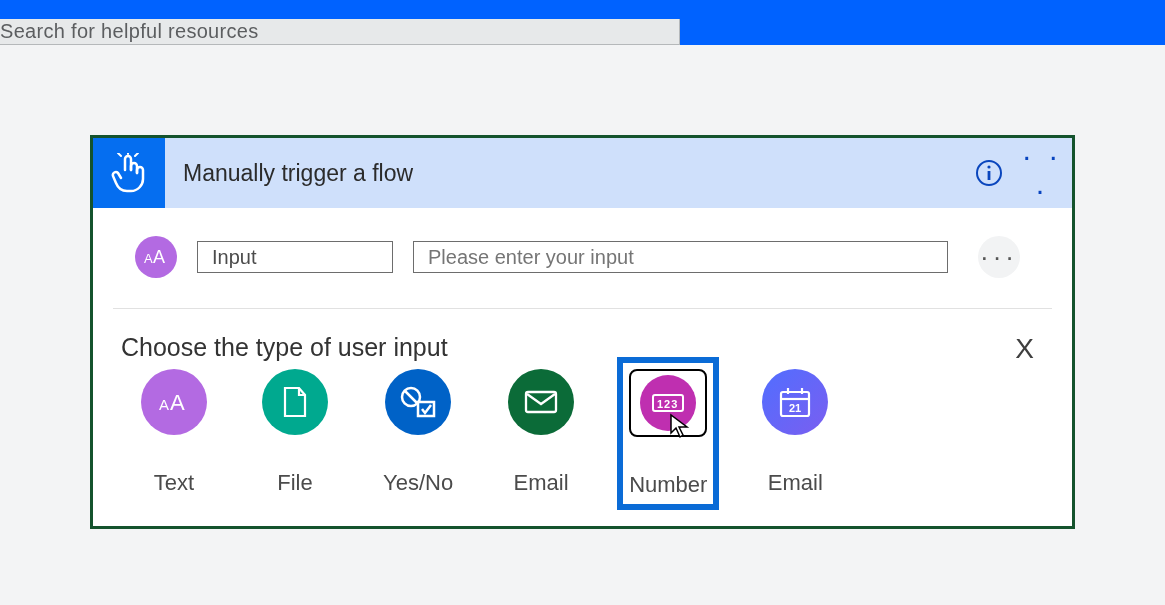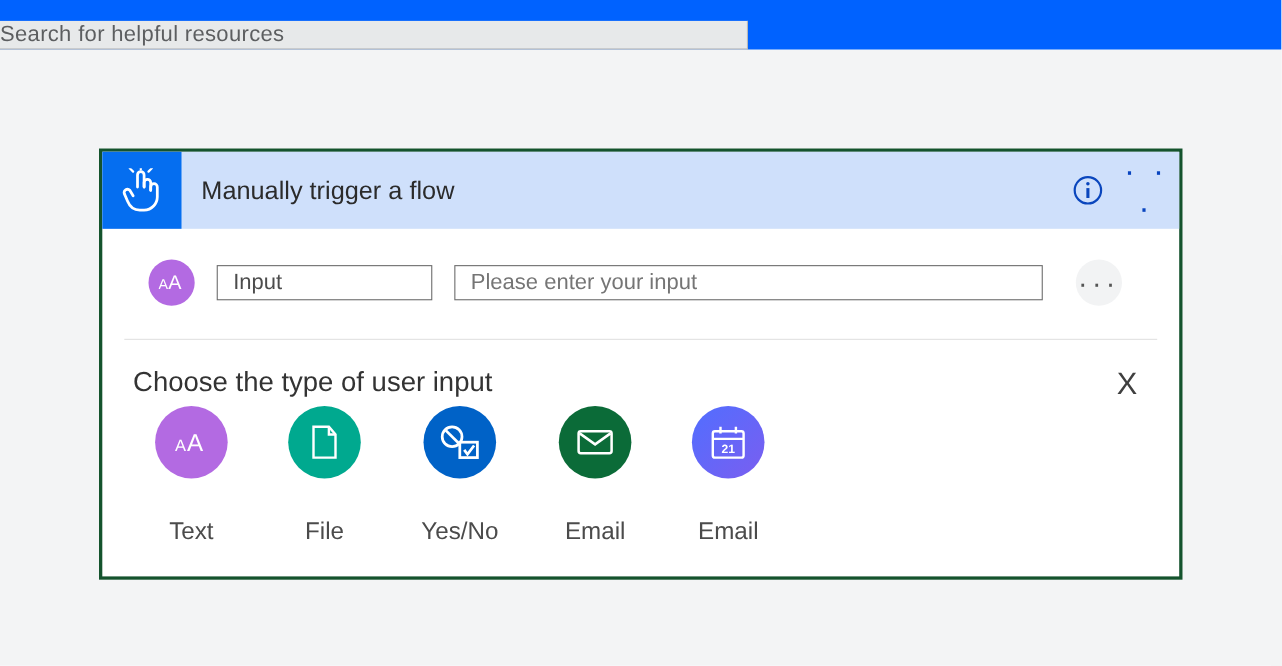--- a/index.html
+++ b/index.html
@@ -228,20 +228,34 @@
         <div class="type-item">
           <div class="type-circle c-email">
             <svg width="34" height="24" viewBox="0 0 34 24">
               <rect x="2" y="2" width="30" height="20" rx="2" fill="none" stroke="#fff" stroke-width="2.3"></rect>
               <polyline points="3,4 17,14 31,4" fill="none" stroke="#fff" stroke-width="2.3"></polyline>
             </svg>
           </div>
           <div class="type-label">Email</div>
         </div>
 
+        <div class="type-item highlight">
+          <div class="type-circle cursor-overlay">
+            <div class="inner-num">
+              <svg width="40" height="24" viewBox="0 0 40 24">
+                <rect x="5" y="4" width="30" height="16" rx="2" fill="none" stroke="#fff" stroke-width="2"></rect>
+                <text x="9" y="17" font-size="11" fill="#fff" font-weight="600" letter-spacing="1">123</text>
+              </svg>
+            </div>
+            <svg class="cursor" width="22" height="26" viewBox="0 0 22 26">
+              <path d="M2 2 L2 20 L7 15 L11 24 L14 22 L10 14 L18 14 Z" fill="#fff" stroke="#000" stroke-width="1.5"></path>
+            </svg>
+          </div>
+          <div class="type-label">Number</div>
+        </div>
 
         <div class="type-item">
           <div class="type-circle c-date">
             <svg width="34" height="32" viewBox="0 0 34 32">
               <rect x="3" y="6" width="28" height="24" rx="2" fill="none" stroke="#fff" stroke-width="2.2"></rect>
               <line x1="3" y1="13" x2="31" y2="13" stroke="#fff" stroke-width="2.2"></line>
               <line x1="10" y1="2" x2="10" y2="8" stroke="#fff" stroke-width="2.2"></line>
               <line x1="24" y1="2" x2="24" y2="8" stroke="#fff" stroke-width="2.2"></line>
               <text x="11" y="26" font-size="11" fill="#fff" font-weight="600">21</text>
             </svg>

